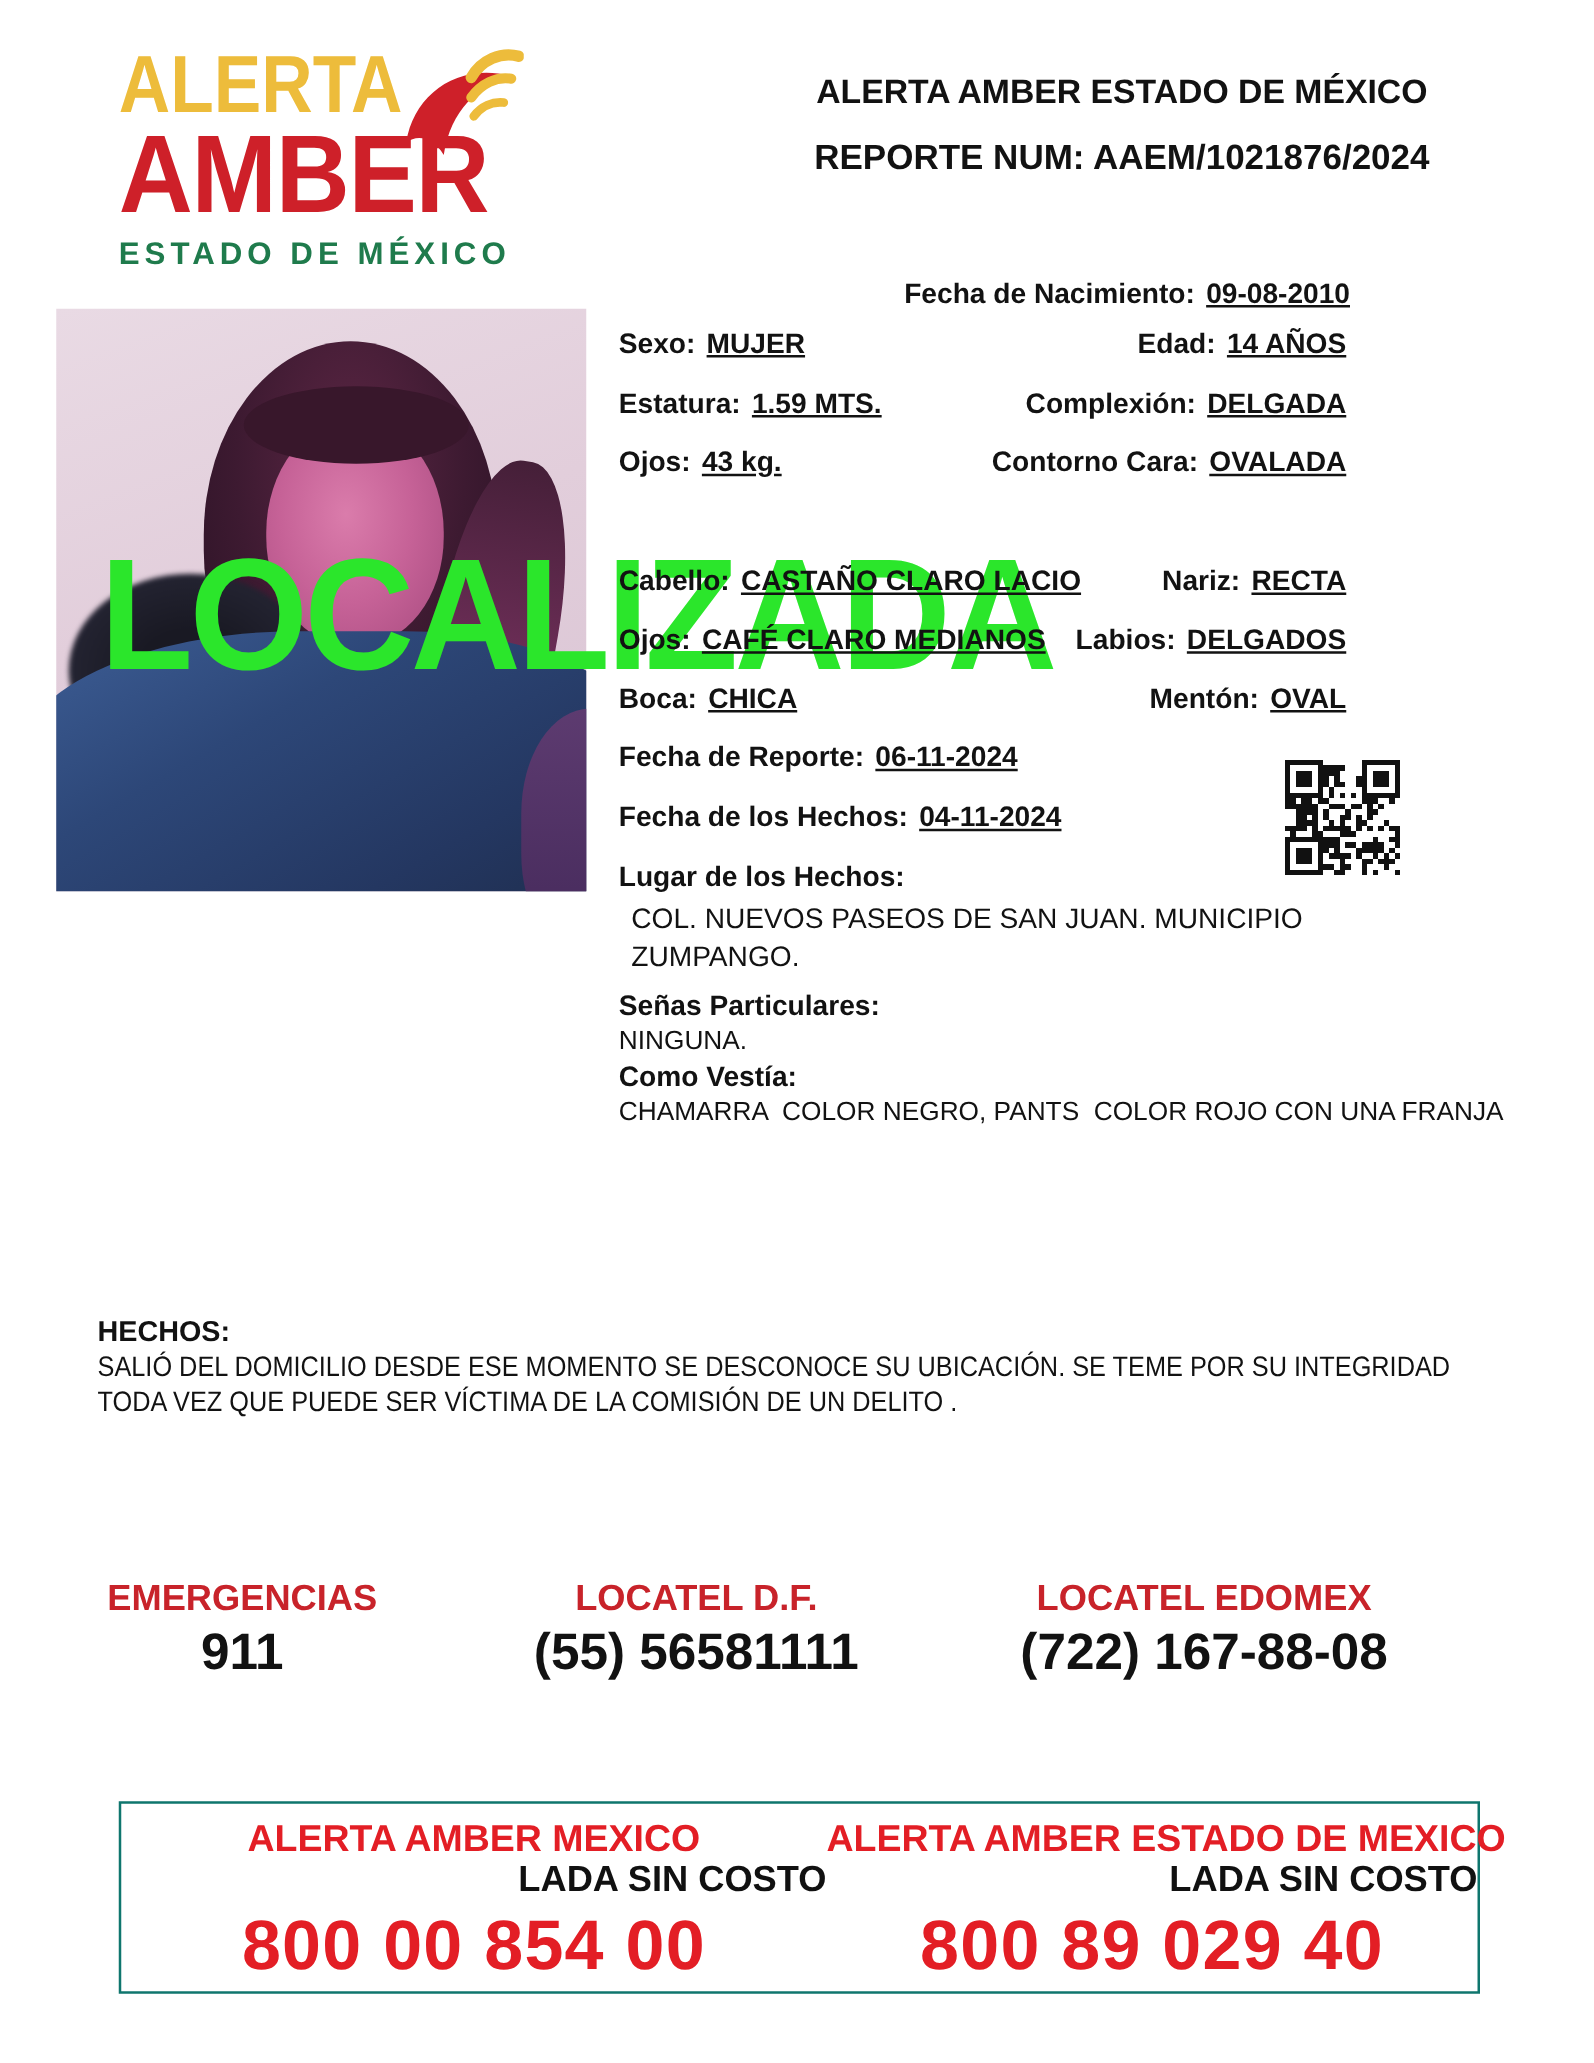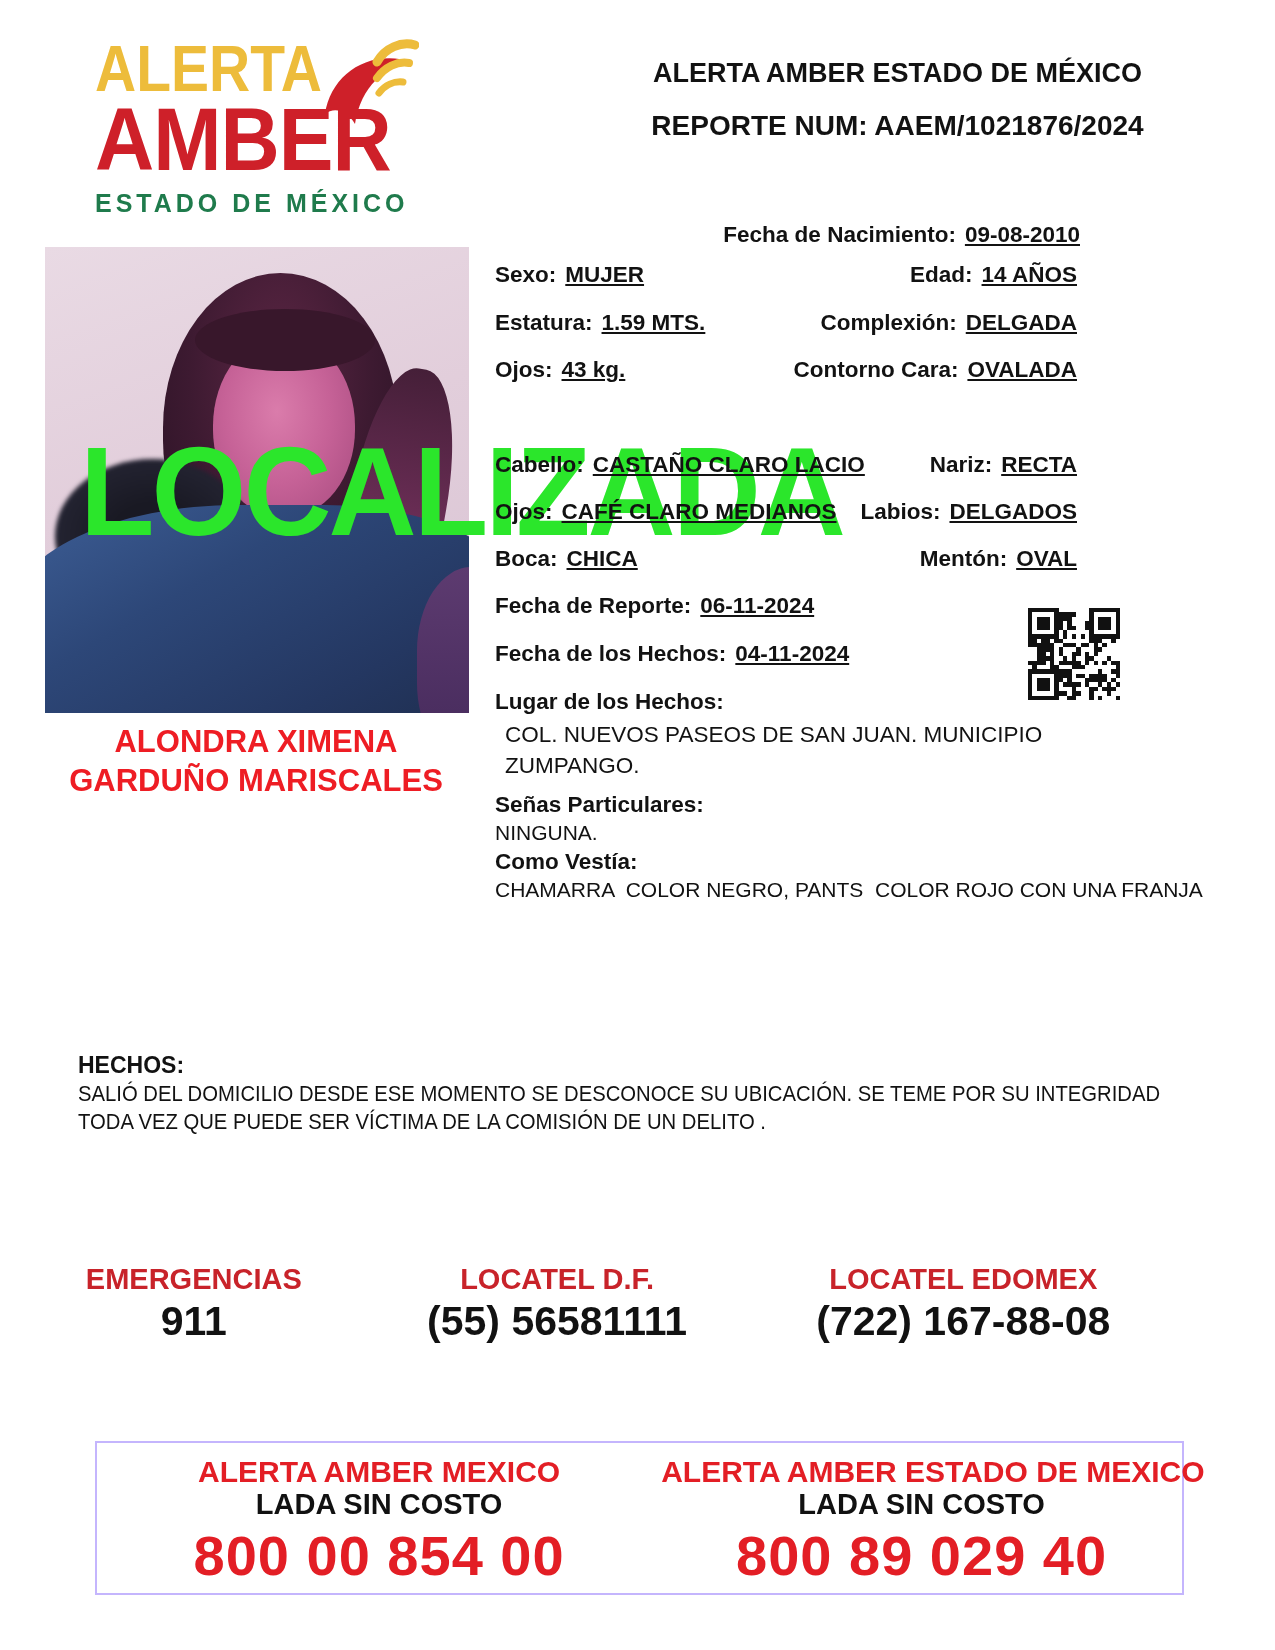--- a/index.html
+++ b/index.html
@@ -53,25 +53,25 @@
   .hechos-line{font-size:22.5px;line-height:28px;transform:scaleX(0.9);transform-origin:left;white-space:nowrap;}
 
   
   .contacts{position:absolute;left:60px;top:1262px;width:1080px;display:flex;z-index:4;text-align:center;gap:48px;}
   .contact{padding:0 5px;}
   .c1{width:27%;} .c2{width:37%;} .c3{width:36%;}
   .contact-name{color:var(--contact-red);font-size:29px;font-weight:700;line-height:34px;}
   .contact-number{font-size:41px;font-weight:700;line-height:46px;color:#121212;margin-top:2px;}
 
   
-  .footer{position:absolute;left:95px;top:1441px;width:1085px;height:150px;border:2px solid #c4b5fd;display:flex;z-index:4;text-align:center;background:#fff;}
+  .footer{position:absolute;left:95px;top:1441px;width:1085px;height:150px;border:2px solid #0f766e;display:flex;z-index:4;text-align:center;background:#fff;}
   .footer-col{padding-top:12px;}
   .fc1{width:52%;} .fc2{width:48%;}
   .f-title{color:var(--footer-red);font-size:30px;font-weight:700;line-height:33px;white-space:nowrap;}
-  .f-sub{font-size:29px;font-weight:700;color:#111;line-height:32px;}
+  .f-sub{font-size:29px;font-weight:700;color:#111;line-height:32px;text-align:right;}
   .f-num{color:var(--footer-red);font-size:56px;font-weight:700;line-height:60px;margin-top:6px;letter-spacing:1px;white-space:nowrap;}
 </style>
 </head>
 <body>
 
 <div class="page">
 
   <div class="logo">
     <div class="logo-alerta">ALERTA</div>
     <svg class="logo-swoosh" viewBox="0 0 100 108">
@@ -92,24 +92,20 @@
     <div class="ph-hair-side"></div>
     <div class="ph-face"></div>
     <div class="ph-fringe"></div>
     <div class="ph-fur"></div>
     <div class="ph-jacket"></div>
     <div class="ph-arm"></div>
   </div>
 
   <div class="watermark">LOCALIZADA</div>
 
-  <div class="name">
-    <div>ALONDRA XIMENA</div>
-    <div>GARDUÑO MARISCALES</div>
-  </div>
 
   <div class="fields">
 
     <div class="fr" style="top:7px;right:110px;left:auto;">
       <span>Fecha de Nacimiento:</span><span class="val">09-08-2010</span>
     </div>
 
     <div class="fr pair" style="top:47px">
       <span><span>Sexo:</span><span class="val">MUJER</span></span>
       <span><span>Edad:</span><span class="val">14 AÑOS</span></span>

